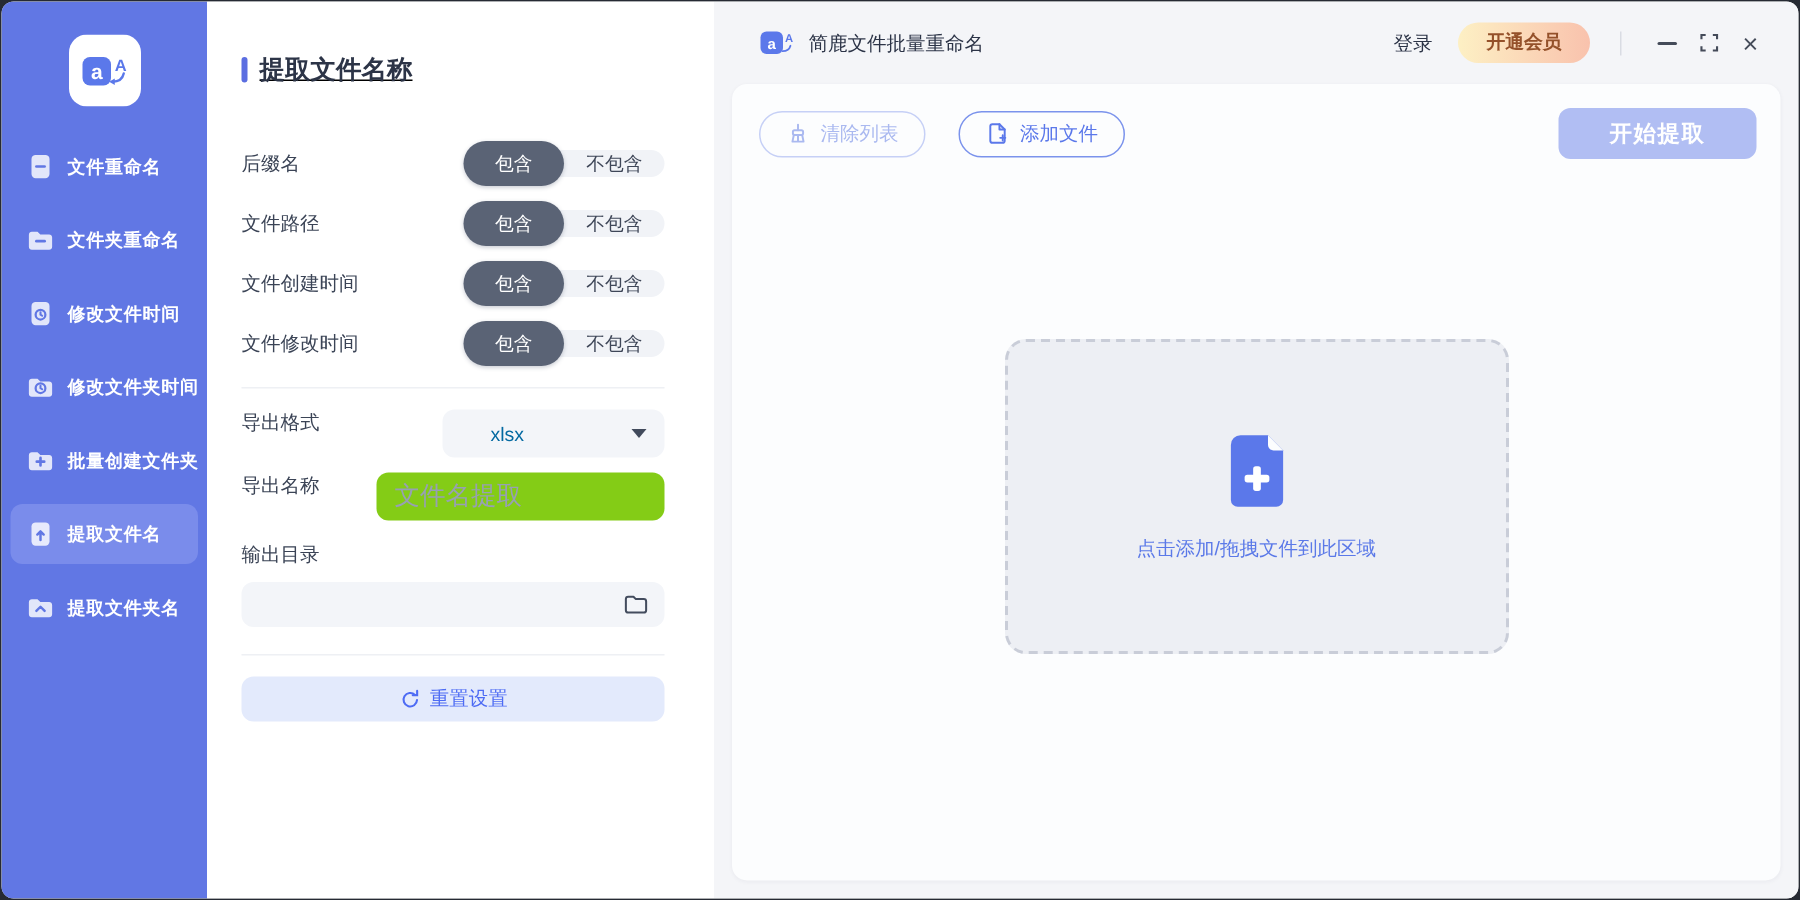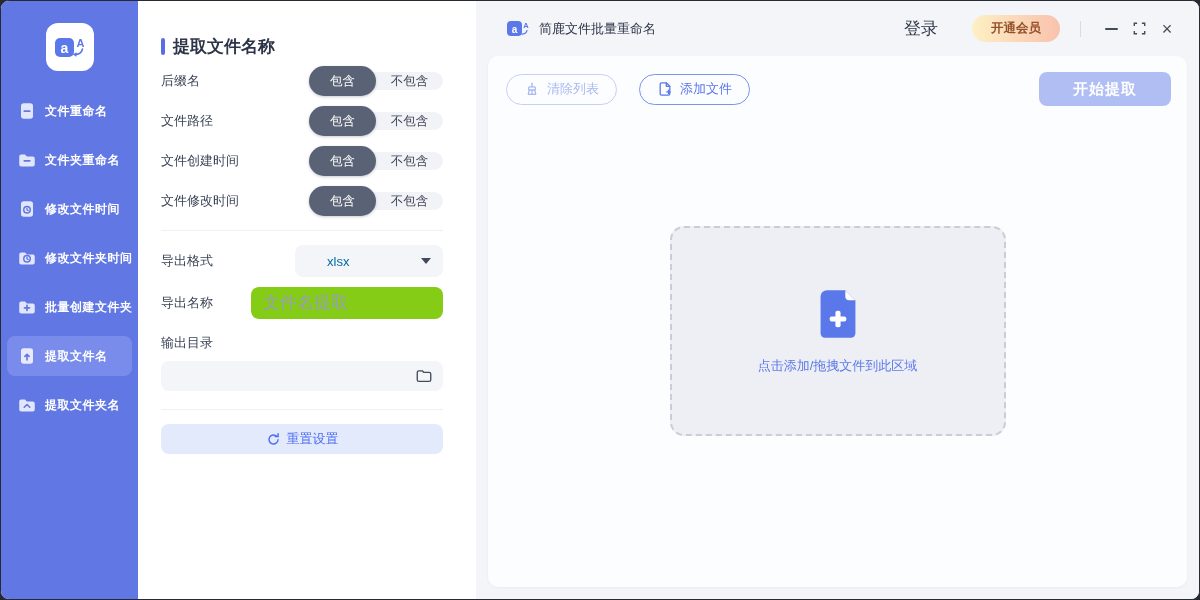--- a/index.html
+++ b/index.html
@@ -12,48 +12,48 @@
   .logo { width:48px; height:48px; }
   .nav { padding:0 6px; }
   .nav-item { display:flex; align-items:center; gap:8px; height:40px; margin-bottom:9px; padding-left:10px; border-radius:8px; cursor:pointer; }
   .nav-item.active { background:#7a8ceb; }
   .chip { width:20px; height:20px; flex:0 0 20px; display:flex; }
   .chip svg { width:20px; height:20px; }
   .nav-label { color:#ffffff; font-size:12px; font-weight:700; letter-spacing:.5px; white-space:nowrap; }
 
   
   .settings { width:338px; flex:0 0 338px; background:#ffffff; padding:34px 33px 0 23px; }
-  .panel-title { display:flex; align-items:center; gap:8px; margin-bottom:8px; }
+  .panel-title { display:flex; align-items:center; gap:8px; margin-bottom:36px;text-decoration:underline; }
   .accent-bar { width:4px; height:17px; border-radius:2px; background:#5b6ee1; }
   .panel-title-text { font-size:17px; font-weight:700; color:#2c3447; }
   .toggle-row { display:flex; align-items:center; justify-content:space-between; margin-bottom:10px; height:30px; }
   .form-label { font-size:13px; color:#3b4456; }
   .toggle { width:134px; height:18px; background:#f1f3f7; border-radius:15px; display:flex; align-items:center; }
   .seg { flex:1; text-align:center; font-size:12.5px; color:#3f4758; line-height:30px; border-radius:15px; cursor:pointer; }
   .seg.selected { background:#5a6375; color:#ffffff; font-weight:400; box-shadow:0 1px 3px rgba(40,50,80,.25); }
   .divider { height:1px; background:#eef0f4; margin:14px 0; }
-  .form-row { display:flex; align-items:center; justify-content:space-between; margin-bottom:10px; height:32px; }
+  .form-row { display:flex; justify-content:space-between; margin-bottom:10px; height:32px; }
   .select { position:relative; width:148px; height:32px; background:#f3f5f9; border-radius:8px; display:flex; align-items:center; padding-left:32px; cursor:pointer; }
   .select-value { font-size:13px; color:#0369a1; }
   .caret { position:absolute; right:12px; top:13px; width:0; height:0; border-left:5px solid transparent; border-right:5px solid transparent; border-top:6px solid #414a5c; }
   .text-input { width:192px; height:32px; background:#84cc16; border:none; outline:none; border-radius:8px; padding:0 12px; font-size:17px; color:#2f3849; font-family:inherit; }
   .text-input::placeholder { color:#97a0b3; }
   .output-block { margin-top:14px; }
   .output-input { position:relative; margin-top:9px; height:30px; background:#f3f5f9; border-radius:8px; display:flex; align-items:center; }
   .output-input input { flex:1; height:100%; background:transparent; border:none; outline:none; padding:0 34px 0 12px; font-size:13px; color:#2f3849; font-family:inherit; }
   .folder-btn { position:absolute; right:10px; top:6px; width:18px; height:18px; cursor:pointer; }
   .reset-btn { width:100%; height:30px; border:none; border-radius:8px; background:#e3eafc; color:#4e6cf4; font-size:13px; display:flex; align-items:center; justify-content:center; gap:6px; cursor:pointer; font-family:inherit; }
 
   
   .main { flex:1; background:#f4f5f8; display:flex; flex-direction:column; }
   .titlebar { height:55px; flex:0 0 55px; display:flex; align-items:center; padding:0 18px 0 30px; }
   .mini-logo { width:24px; height:22px; margin-right:9px; }
   .app-title { font-size:13px; color:#2c3447; }
   .spacer { flex:1; }
-  .login { font-size:17px; color:#2c3447; margin-right:34px; cursor:pointer; }
+  .login { font-size:13px; color:#2c3447; margin-right:17px; cursor:pointer; }
   .membership { height:27px; padding:0 19px; border:none; border-radius:14px; background:linear-gradient(90deg,#fdf0c4,#f9c2ad); color:#94512a; font-size:12.5px; font-weight:700; cursor:pointer; font-family:inherit; }
   .tb-divider { width:1px; height:16px; background:#d9dce3; margin:0 16px 0 20px; }
   .win-btn { width:28px; height:28px; display:flex; align-items:center; justify-content:center; cursor:pointer; }
   .min-glyph { width:13px; height:2px; background:#444b59; border-radius:1px; }
   .close-glyph { font-size:18px; color:#444b59; line-height:1; }
 
   .card { flex:1; margin:0 12px 12px; background:#fcfdfe; border-radius:10px; box-shadow:0 1px 3px rgba(30,40,70,.05); }
   .toolbar { display:flex; align-items:center; padding:16px 16px 0 18px; }
   .btn-outline { display:flex; align-items:center; gap:7px; height:31px; padding:0 17px; background:transparent; border:1px solid #7b93ec; border-radius:16px; color:#5b78ea; font-size:13px; cursor:pointer; font-family:inherit; margin-right:22px; }
   .btn-outline.disabled { border-color:#c6d0f6; color:#aab9f0; cursor:default; }

